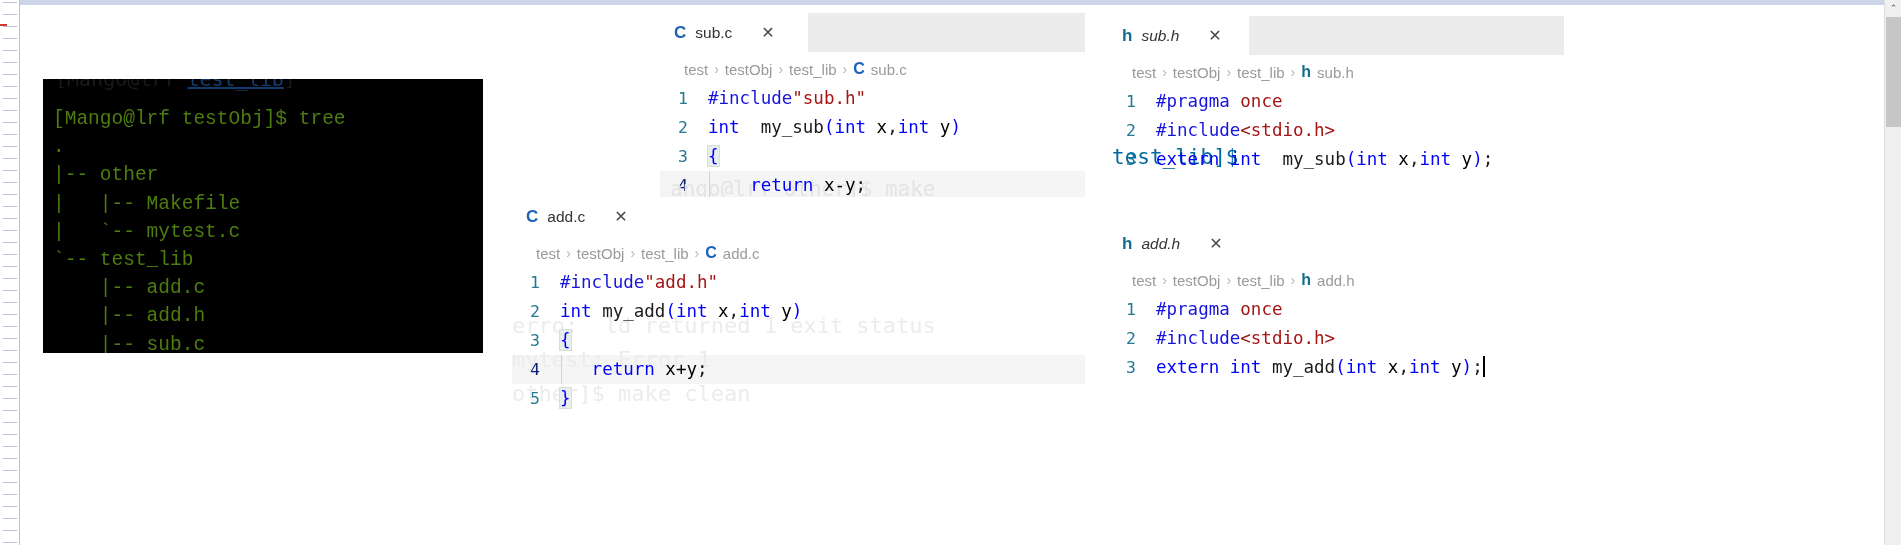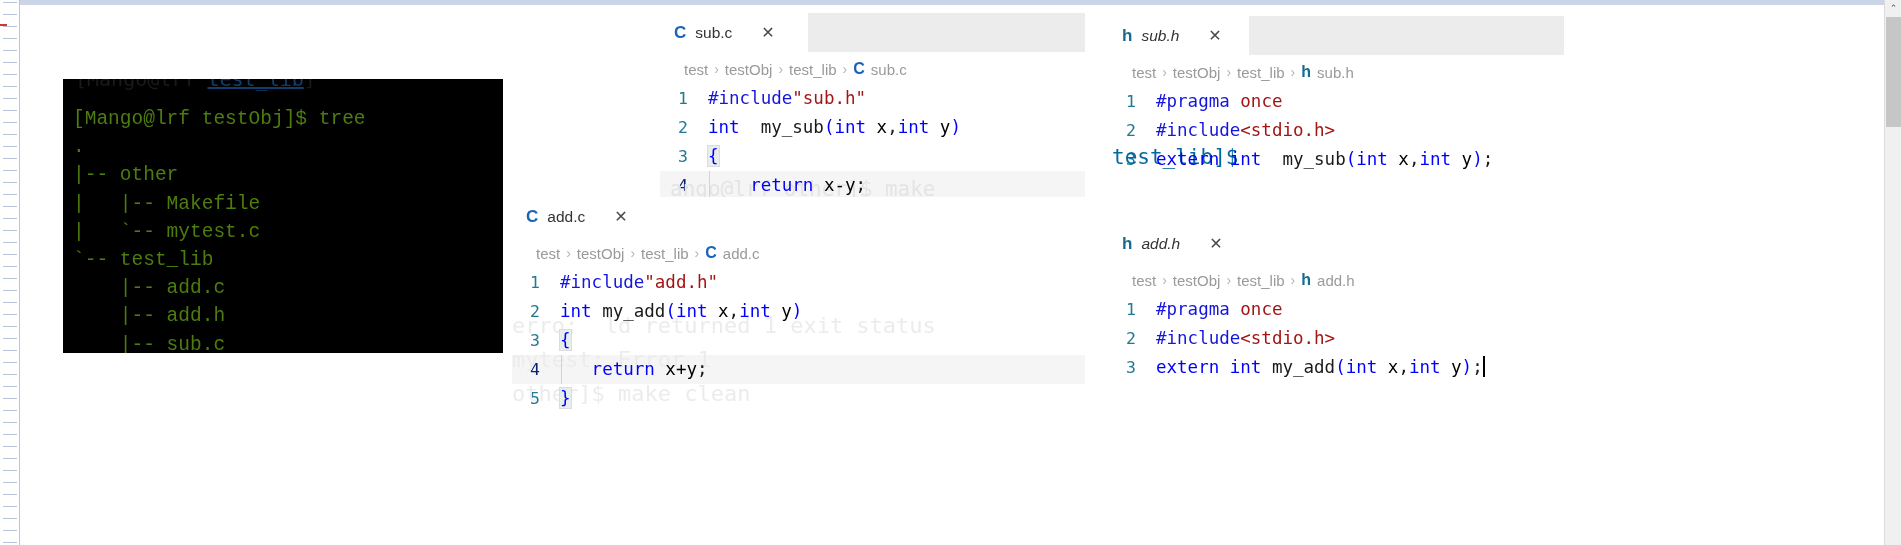--- a/index.html
+++ b/index.html
@@ -48,21 +48,21 @@
   
   .slide-title {
     position: absolute; left: 42px; top: 18px;
     font-size: 31px; color: #1a1a1a; letter-spacing: .5px;
     white-space: nowrap;
   }
 
   
   .terminal {
     position: absolute; left: 43px; top: 79px; width: 440px; height: 274px;
-    background: #000000; overflow: hidden; margin-left: 20px;
+    background: #000000; overflow: hidden;
   }
   .term-ghost {
     position: absolute; left: 12px; top: -12px;
     font-family: "DejaVu Sans Mono", monospace;
     font-size: 20px; color: #1a1a1a; white-space: pre;
   }
   .term-ghost .u { color:#123c6b; text-decoration: underline; }
   .term-lines {
     position: absolute; left: 10px; top: 26px;
     font-family: Liberation Mono, monospace;

